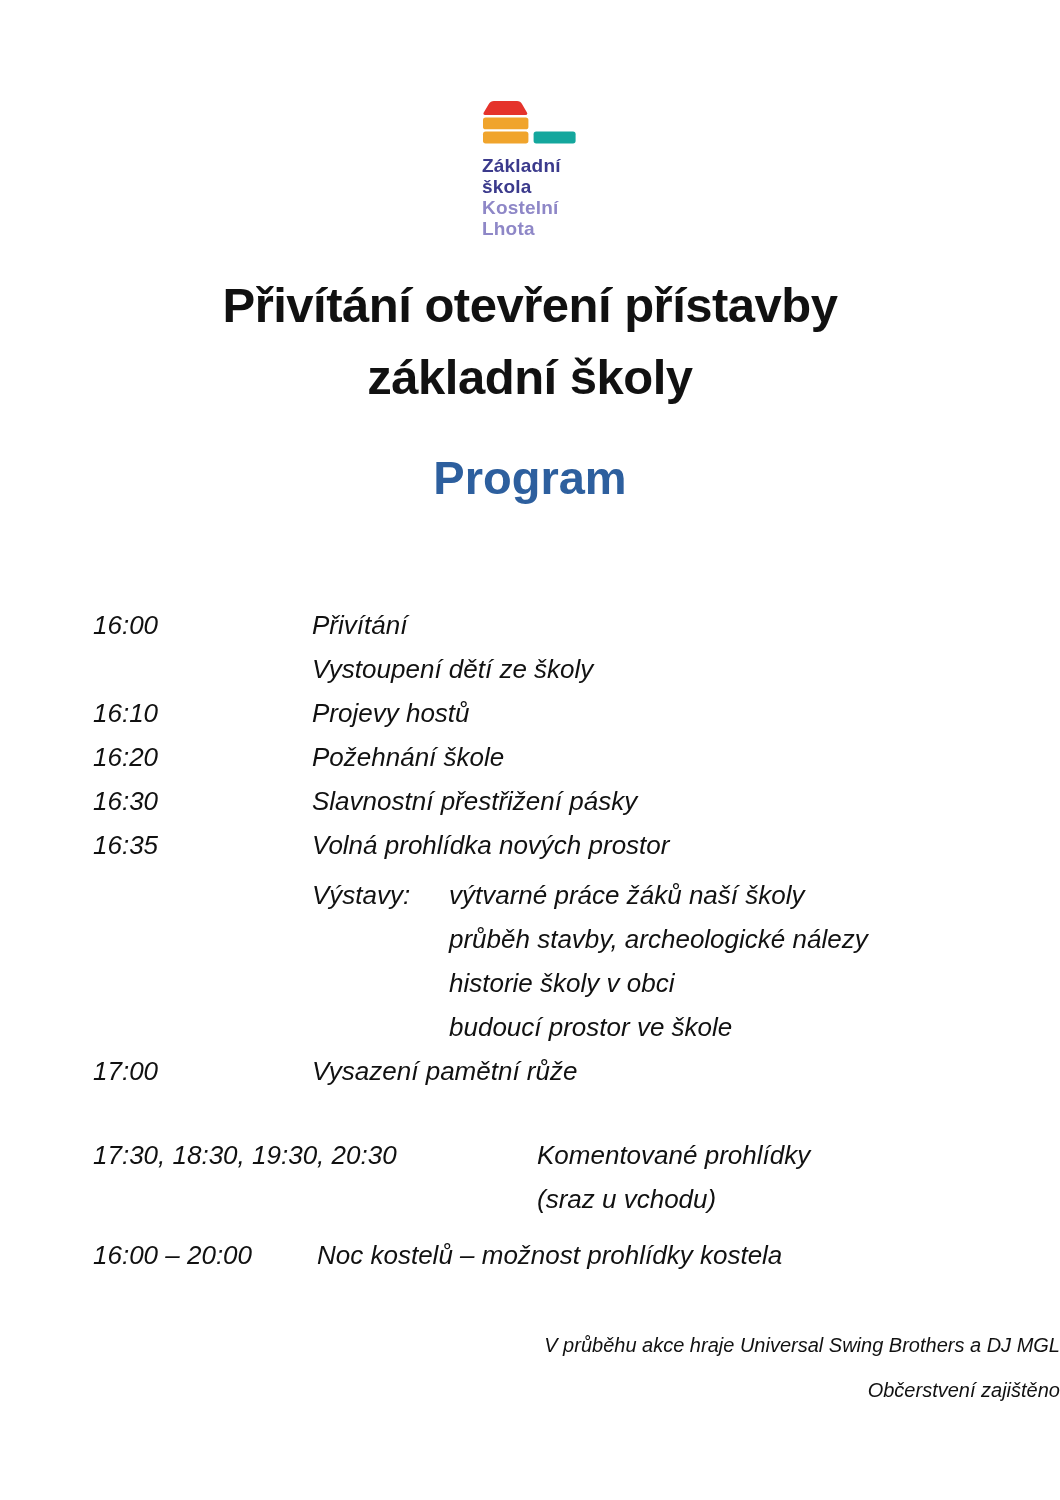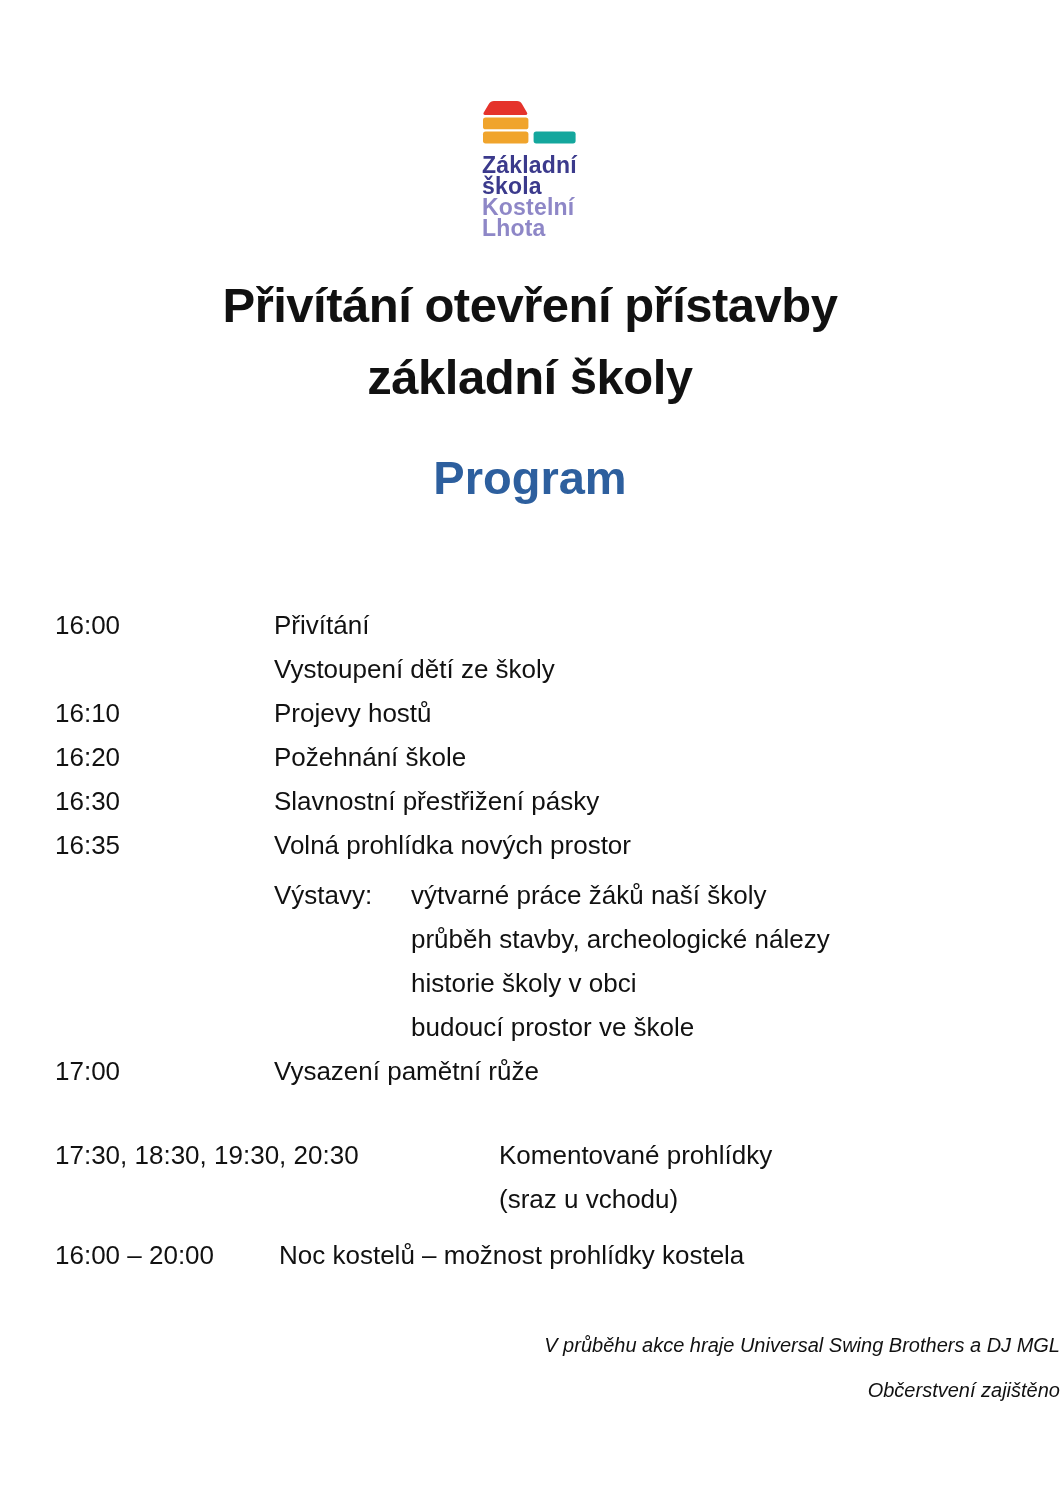--- a/index.html
+++ b/index.html
@@ -15,21 +15,21 @@
   }
 
   
   .logo-block {
     padding-top: 100px;
     display: flex;
     flex-direction: column;
     align-items: center;
   }
   .logo-inner { width: 96px; }
-  .logo-name { margin-top: 7px; font-size: 23px; font-weight: 700; line-height: 21px; letter-spacing: 0.2px; }
+  .logo-name { margin-top: 7px; font-size: 19px; font-weight: 700; line-height: 21px; letter-spacing: 0.2px; }
   .logo-name .dark  { color: #3B3A8C; }
   .logo-name .light { color: #8E87C7; }
 
   
   .title {
     margin-top: 30px;
     text-align: center;
     font-size: 49px;
     font-weight: 700;
     line-height: 72px;
@@ -42,24 +42,25 @@
     text-align: center;
     font-size: 47px;
     font-weight: 700;
     line-height: 60px;
     color: #2D5F9E;
   }
 
   
   .schedule {
     margin-top: 95px;
-    padding-left: 55px;
+    padding-left: 93px;
     padding-right: 40px;
     font-size: 26px;
     line-height: 44px;
+    font-style: italic;
   }
   .row { display: flex; align-items: flex-start; }
   .time { flex: none; width: 219px; }
   .time-wide { flex: none; width: 444px; }
   .time-mid  { flex: none; width: 224px; }
   .desc { flex: 1; }
 
   .row-exhibitions { margin-top: 6px; }
   .exh { display: flex; }
   .exh-label { flex: none; width: 137px; }

